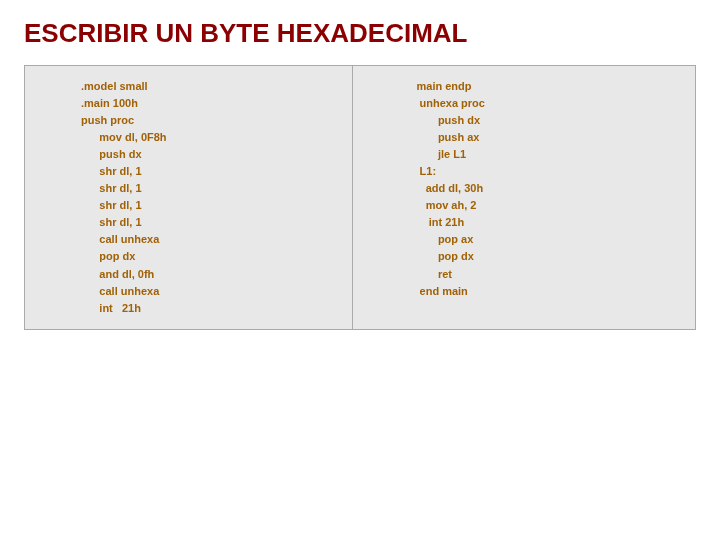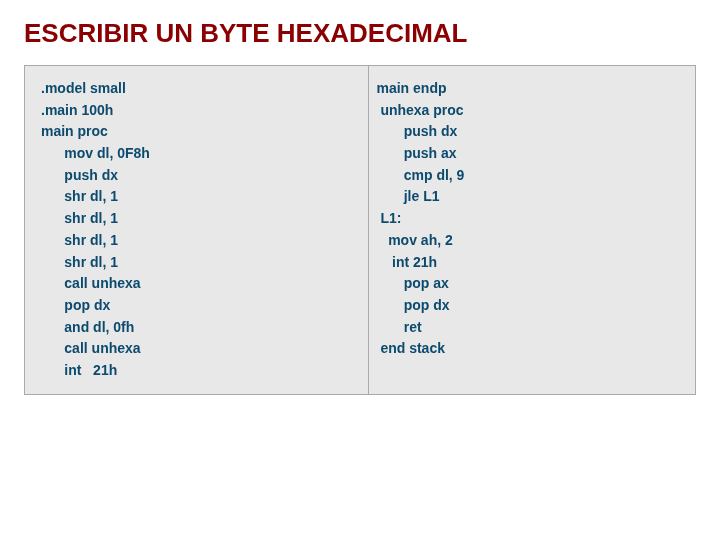--- a/index.html
+++ b/index.html
@@ -41,65 +41,66 @@
 
     .left-panel {
       flex: 1;
       padding: 12px 16px;
       border-right: 1px solid #aaa;
       background: #e8e8e8;
     }
 
     .right-panel {
       flex: 1;
-      padding: 12px 8px;
+      padding: 12px 24px;
       background: #e8e8e8;
       border-radius: 10px;
     }
 
     .code-line {
       font-family: Arial, Helvetica, sans-serif;
-      font-size: 14px;
+      font-size: 11px;
       font-weight: bold;
-      color: #0c4a6e;
+      color: #a16207;
       line-height: 1.55;
       white-space: pre;
+      margin-left: 40px;
     }
   </style>
 </head>
 <body>
 
 <div class="page">
   <div class="title">ESCRIBIR UN BYTE HEXADECIMAL</div>
   <div class="content-area">
     <div class="left-panel" id="left-panel-content">
         <div class="code-line">.model small</div>
         <div class="code-line">.main 100h</div>
-        <div class="code-line">main proc</div>
+        <div class="code-line">push proc</div>
         <div class="code-line">      mov dl, 0F8h</div>
         <div class="code-line">      push dx</div>
         <div class="code-line">      shr dl, 1</div>
         <div class="code-line">      shr dl, 1</div>
         <div class="code-line">      shr dl, 1</div>
         <div class="code-line">      shr dl, 1</div>
         <div class="code-line">      call unhexa</div>
         <div class="code-line">      pop dx</div>
         <div class="code-line">      and dl, 0fh</div>
         <div class="code-line">      call unhexa</div>
         <div class="code-line">      int   21h</div>
       </div>
     <div class="right-panel" id="right-panel-content">
         <div class="code-line">main endp</div>
         <div class="code-line"> unhexa proc</div>
         <div class="code-line">       push dx</div>
         <div class="code-line">       push ax</div>
-        <div class="code-line">       cmp dl, 9</div>
         <div class="code-line">       jle L1</div>
         <div class="code-line"> L1:</div>
+        <div class="code-line">   add dl, 30h</div>
         <div class="code-line">   mov ah, 2</div>
         <div class="code-line">    int 21h</div>
         <div class="code-line">       pop ax</div>
         <div class="code-line">       pop dx</div>
         <div class="code-line">       ret</div>
-        <div class="code-line"> end stack</div>
+        <div class="code-line"> end main</div>
       </div>
   </div>
 </div>
 
 </body></html>

